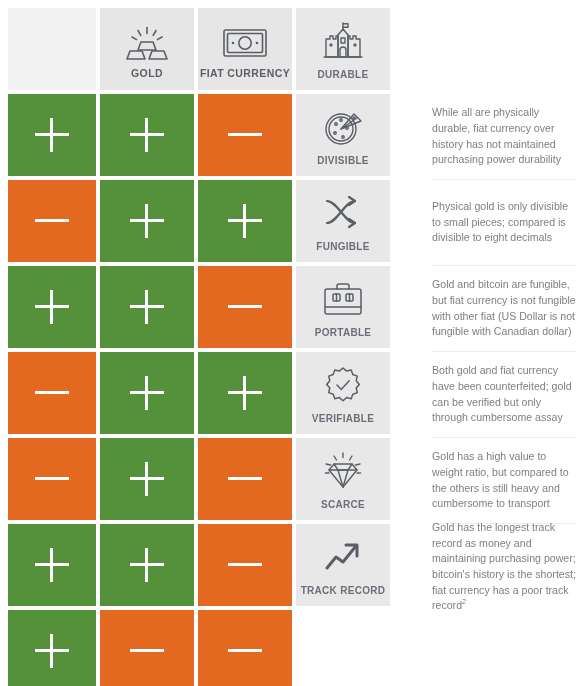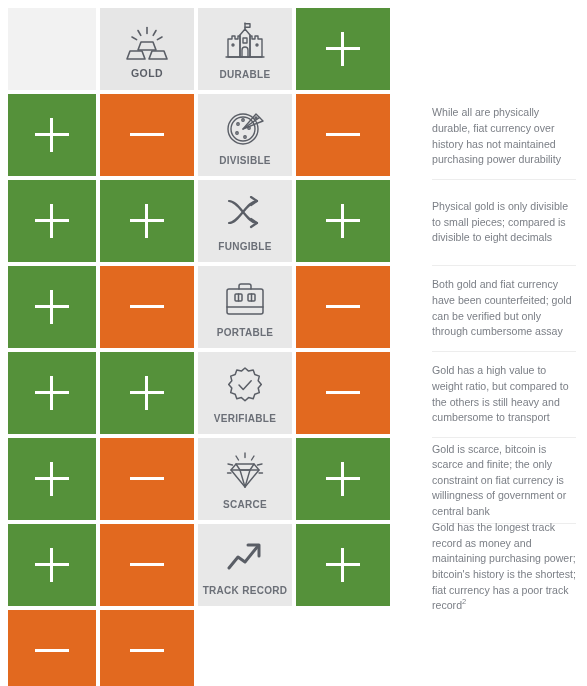--- a/index.html
+++ b/index.html
@@ -165,20 +165,32 @@
           <line x1="36" y1="11" x2="31.4" y2="13.6"></line>
           <path d="M15 16 h12 l3 8 h-18 z"></path>
           <path d="M4 25 h12 l3 8 h-18 z"></path>
           <path d="M26 25 h12 l3 8 h-18 z"></path>
         </svg>
       </span>
       <span class="head-label">GOLD</span>
     </div>
 
 
+    <div class="cell-head">
+      <span class="head-icon">
+        <svg class="ico" width="44" height="28" viewBox="0 0 44 28" fill="none" stroke="#5a5e66" stroke-width="1.6" stroke-linecap="round" stroke-linejoin="round">
+          <rect x="1" y="1" width="42" height="26" rx="1.5"></rect>
+          <rect x="4.5" y="4.5" width="35" height="19" rx="1"></rect>
+          <circle cx="22" cy="14" r="6.2"></circle>
+          <circle cx="10" cy="14" r="1.3" fill="#5a5e66" stroke="none"></circle>
+          <circle cx="34" cy="14" r="1.3" fill="#5a5e66" stroke="none"></circle>
+        </svg>
+      </span>
+      <span class="head-label">FIAT CURRENCY</span>
+    </div>
 
     <div class="cell-label">
       <span class="row-icon">
         <svg class="ico" width="42" height="38" viewBox="0 0 42 38" fill="none" stroke="#5a5e66" stroke-width="1.4" stroke-linecap="round" stroke-linejoin="round">
           <line x1="21" y1="1" x2="21" y2="7"></line>
           <path d="M21 1.8 h5 v3.4 h-5"></path>
           <path d="M16 13 l5-6 5 6"></path>
           <path d="M16 13 v22 h10 V13"></path>
           <path d="M4 17 h4 v-3 h3 v3 h3 v-3 h2 v21 H4z"></path>
           <path d="M38 17 h-4 v-3 h-3 v3 h-3 v-3 h-2 v21 h12z"></path>
@@ -397,26 +409,26 @@
   </div>
 
   <div class="desc-col">
     <div class="desc-row">
       <span class="desc-text">While all are physically durable, fiat currency over history has not maintained purchasing power durability</span>
     </div>
     <div class="desc-row">
       <span class="desc-text">Physical gold is only divisible to small pieces; compared is divisible to eight decimals</span>
     </div>
     <div class="desc-row">
+      <span class="desc-text">Gold and bitcoin are fungible, but fiat currency is not fungible with other fiat (US Dollar is not fungible with Canadian dollar)</span>
+    </div>
+    <div class="desc-row">
       <span class="desc-text">Both gold and fiat currency have been counterfeited; gold can be verified but only through cumbersome assay</span>
     </div>
     <div class="desc-row">
       <span class="desc-text">Gold has a high value to weight ratio, but compared to the others is still heavy and cumbersome to transport</span>
     </div>
     <div class="desc-row">
-      <span class="desc-text">Gold is scarce, bitcoin is scarce and finite; the only constraint on fiat currency is willingness of government or central bank</span>
-    </div>
-    <div class="desc-row">
       <span class="desc-text"><span>Gold has the longest track record as money and maintaining purchasing power; bitcoin's history is the shortest; fiat currency has a poor track record</span><sup>2</sup></span>
     </div>
   </div>
 
 </div>
 
 </body></html>

